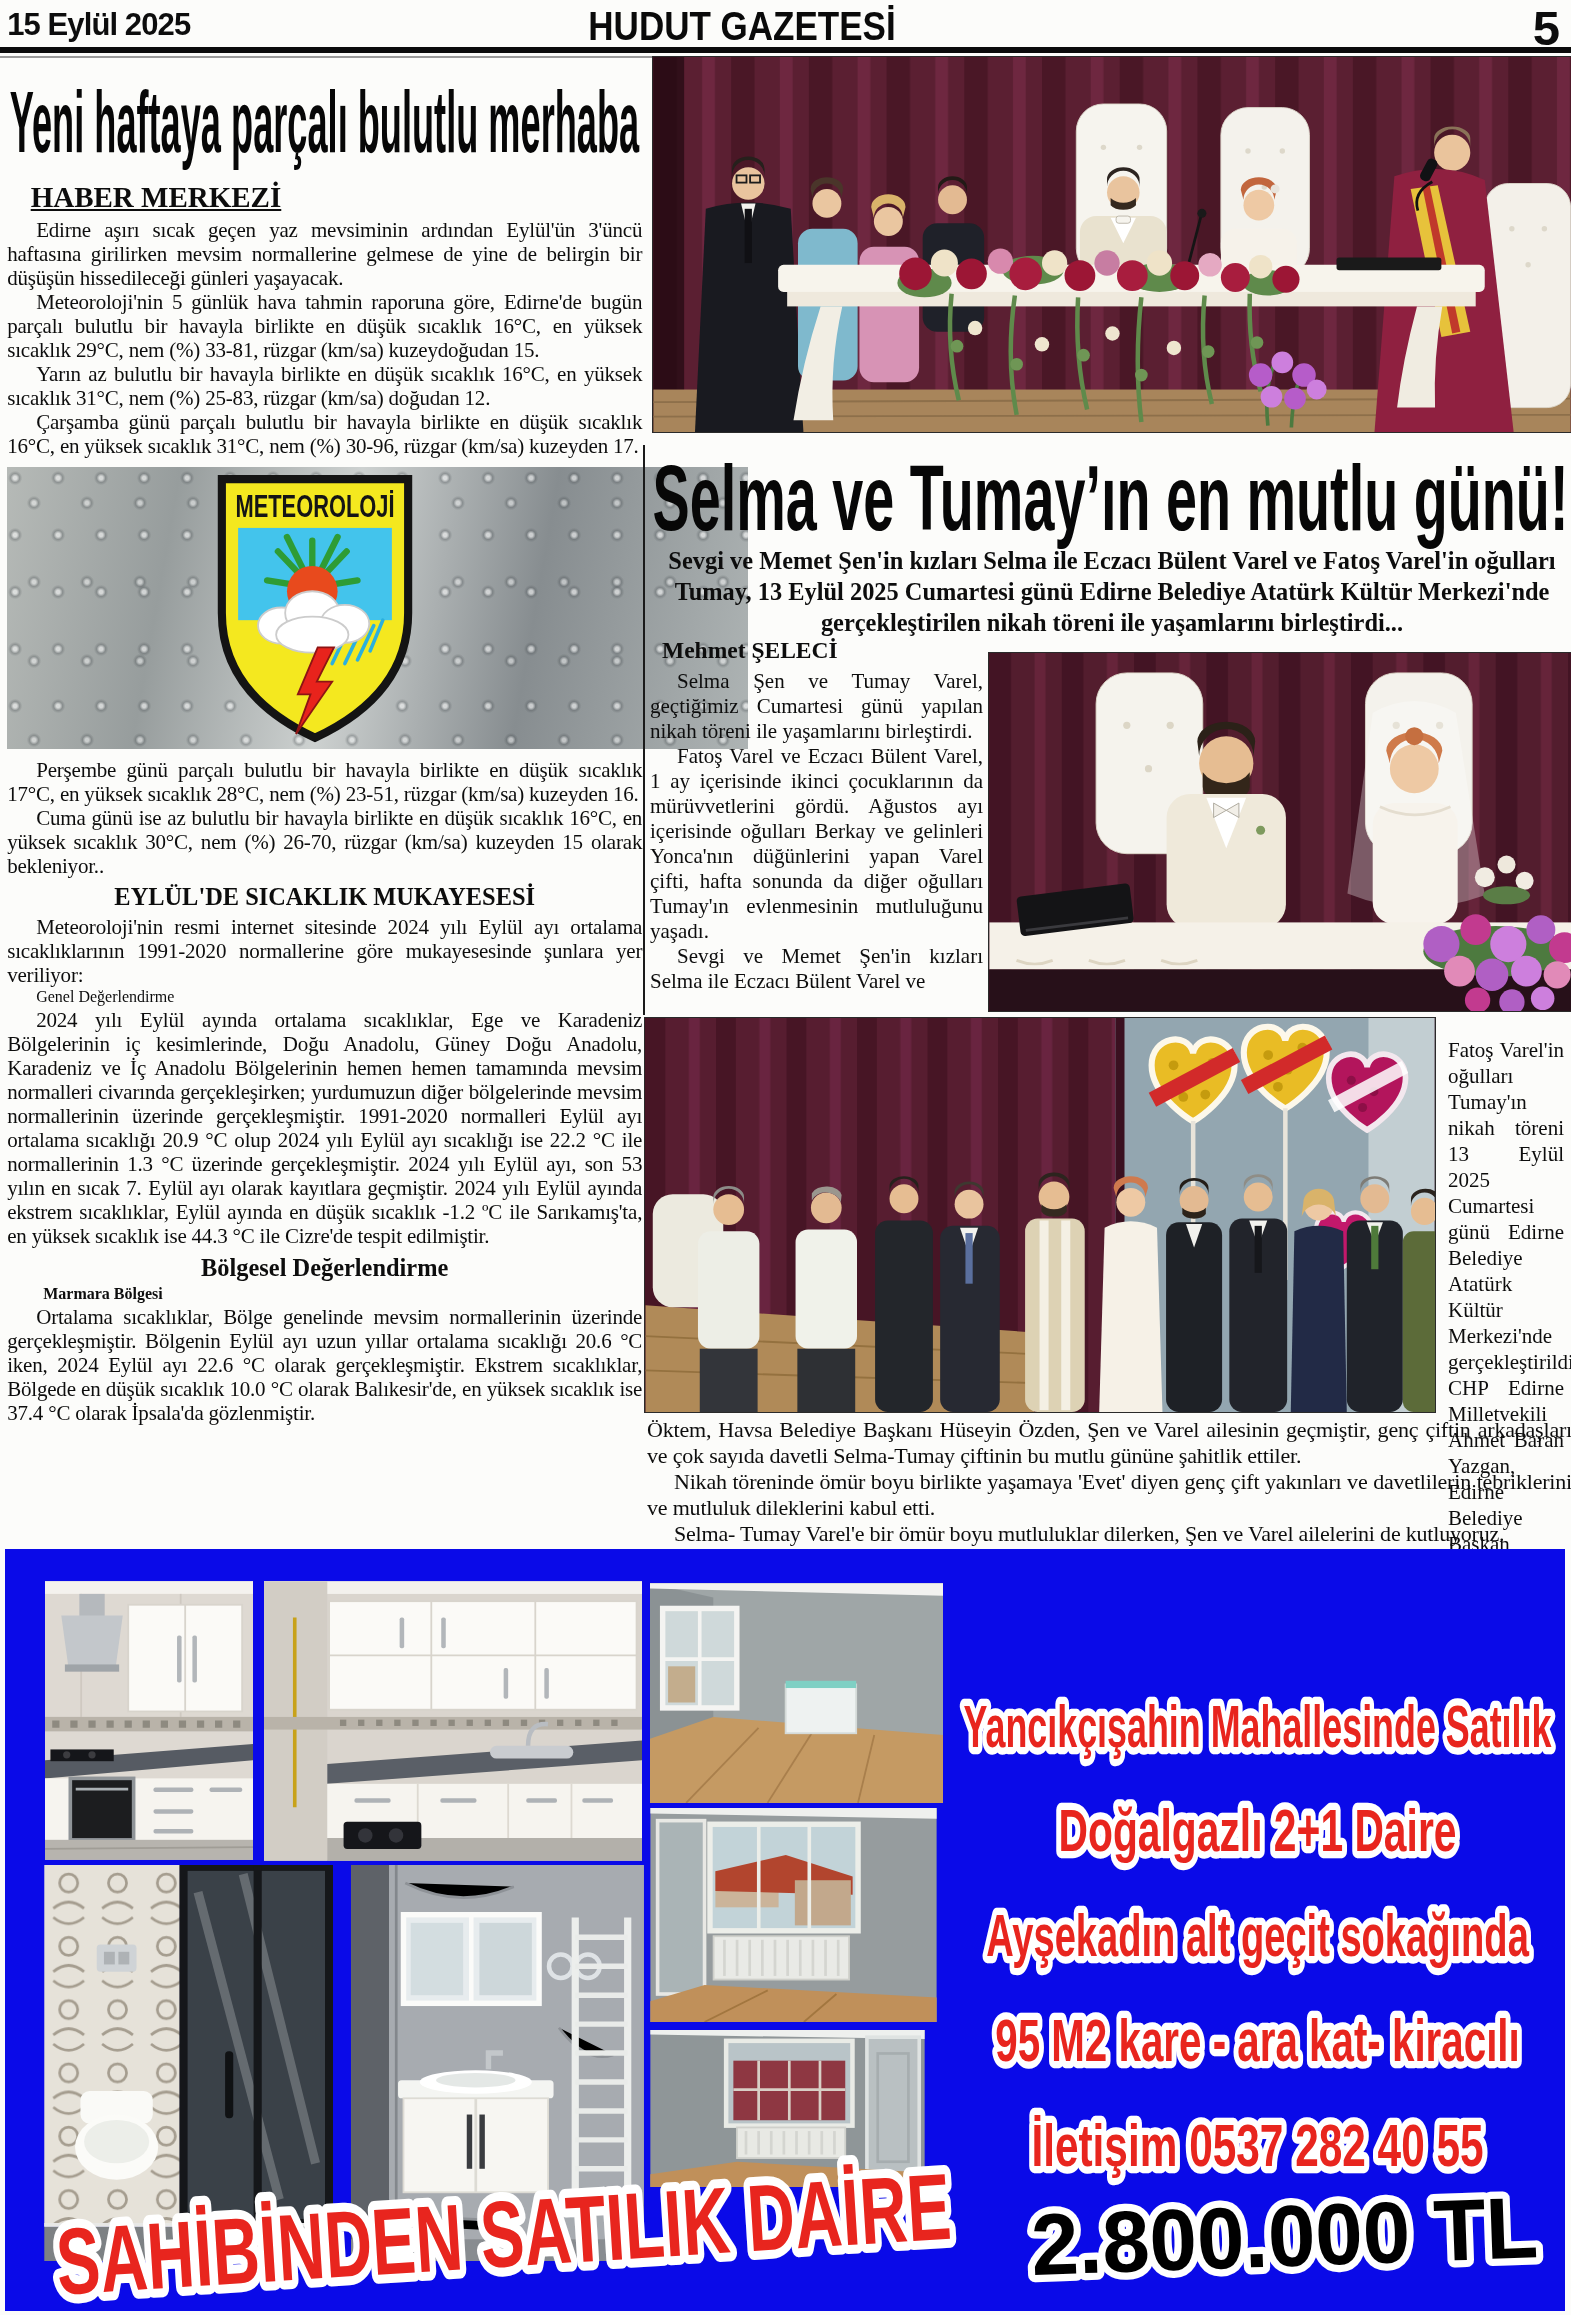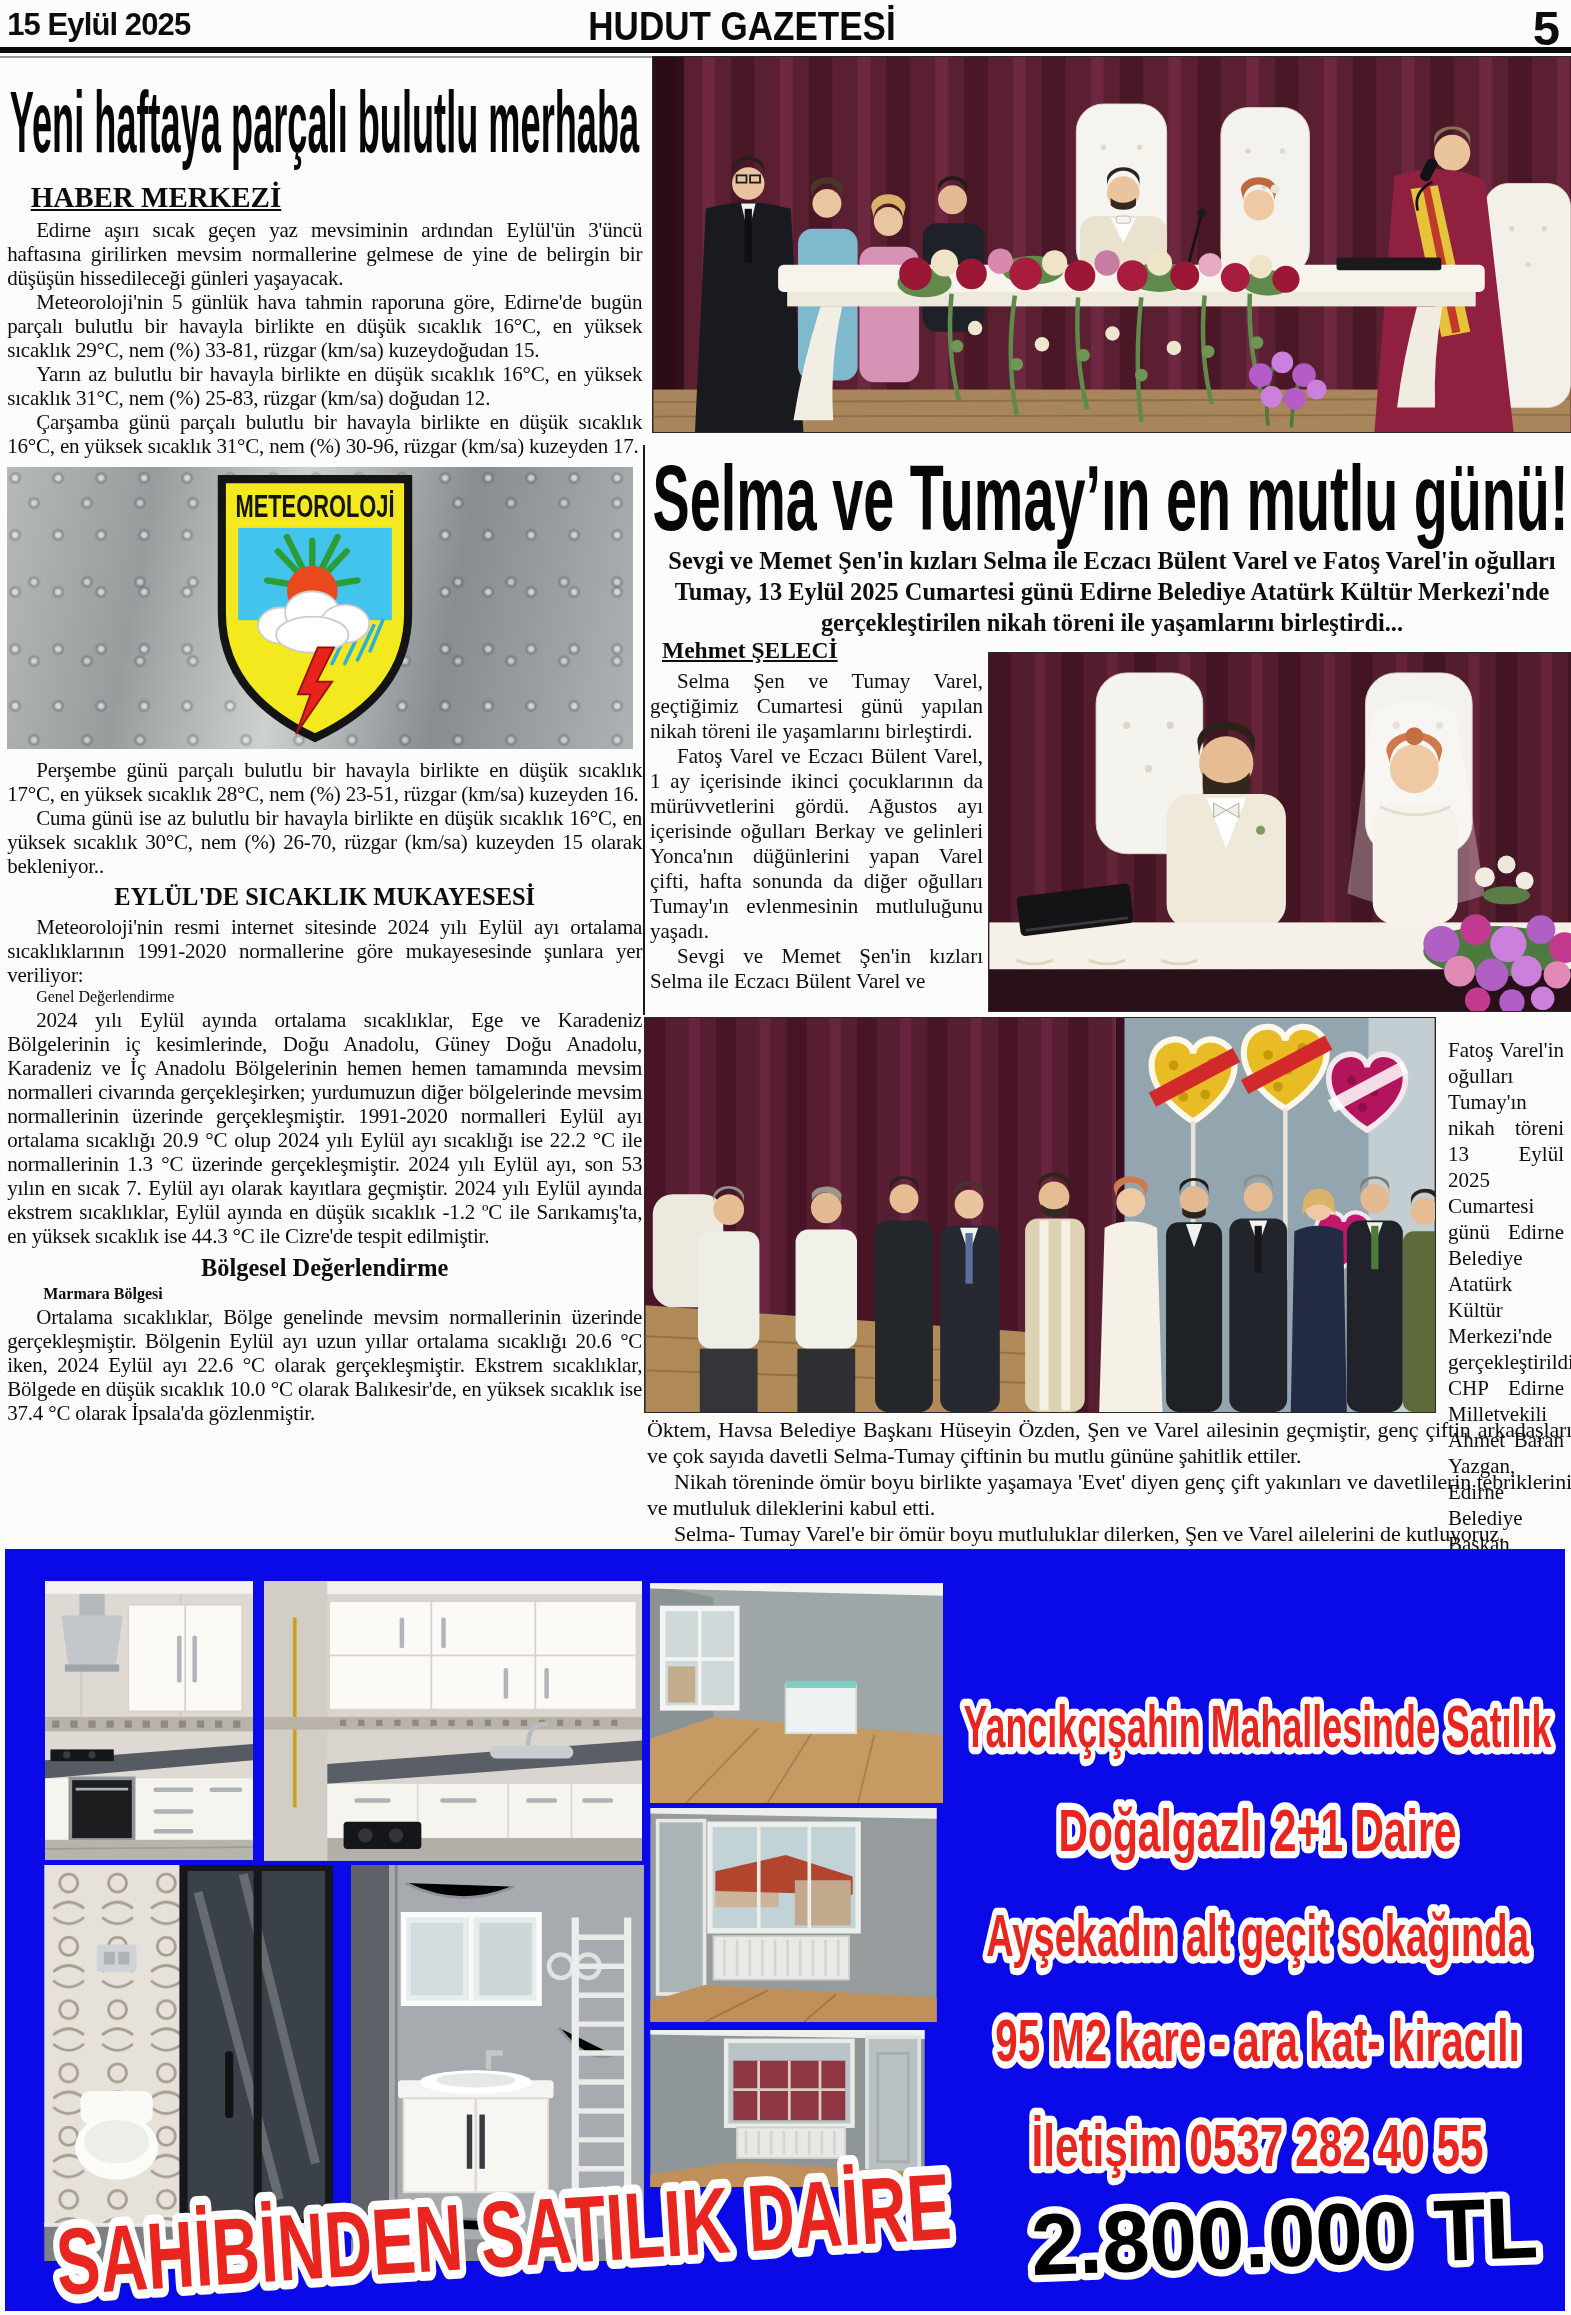--- a/index.html
+++ b/index.html
@@ -11,31 +11,31 @@
   .pagenum{right:11px;top:0px;font-family:"Liberation Sans",sans-serif;font-weight:bold;font-size:49px;}
   .rule1{left:0;top:47px;width:1571px;height:6.3px;background:#0b0b0b;}
   .rule2{left:0;top:56px;width:1571px;height:1.8px;background:#9a9a9a;}
   
   .leftcol{left:7.2px;top:58px;width:635px;}
   .byline{font-size:29px;font-weight:bold;text-decoration:underline;margin:9px 0 3.6px 23.5px;}
   .bp{font-size:21px;line-height:24px;text-align:justify;text-indent:29px;margin:0;letter-spacing:-0.2px;}
   .ctitle{font-size:24.4px;font-weight:bold;text-align:center;margin:5.4px 0 3.6px 0;}
   .subhead{font-size:16px;margin:1.8px 0 1.8px 29px;}
   .subhead.b{font-weight:bold;margin-left:36px;}
-  .logoart{position:relative;width:626px;height:282px;margin:9px 0 9px 0;
+  .logoart{position:relative;width:741px;height:282px;margin:9px 0 9px 0;
     background:
       radial-gradient(circle at 8.1px 11px, rgba(255,255,255,.55) 1.8px, rgba(70,76,80,.30) 4.5px, transparent 7.2px),
       radial-gradient(circle at 27px 36px, rgba(255,255,255,.45) 1.8px, rgba(60,66,70,.28) 4.5px, transparent 7.2px),
       linear-gradient(100deg,#b6bab7 0%,#979d9d 22%,#cdd1d0 45%,#878d90 70%,#aeb4b4 100%);
     background-size:43px 57px,53px 79px,100% 100%;}
   .logoart svg{position:absolute;left:204px;top:3.6px;}
   
   .photo{outline:0.9px solid #2a2a2a;background:#40101d;}
   .standfirst{left:653px;top:545px;width:918px;font-size:24.4px;line-height:31px;font-weight:bold;text-align:center;}
-  .wbyline{left:662px;top:637px;font-size:23.5px;font-weight:bold;text-decoration:underline;}
+  .wbyline{left:662px;top:637px;font-size:23.5px;font-weight:bold;}
   .wedcol{left:650px;top:669px;width:333px;}
   .wedcol p{font-size:21px;line-height:25px;text-align:justify;text-indent:27px;margin:0;}
   .sidecol{left:1440px;top:1029px;width:132px;}
   .sidecol p{font-size:21px;line-height:26px;text-align:justify;margin:8px;}
   .bottompars{left:647px;top:1417px;width:925px;}
   .bottompars p{font-size:22px;line-height:26px;text-align:justify;text-indent:27px;margin:0;letter-spacing:-0.2px;}
   .bottompars p.first{text-indent:0;}
   .colrule{left:643px;top:445px;width:1.8px;height:570px;background:#1a1a1a;}
   
   .adbox{left:5.4px;top:1549px;width:1560px;height:762px;background:#0a0ae8;}

